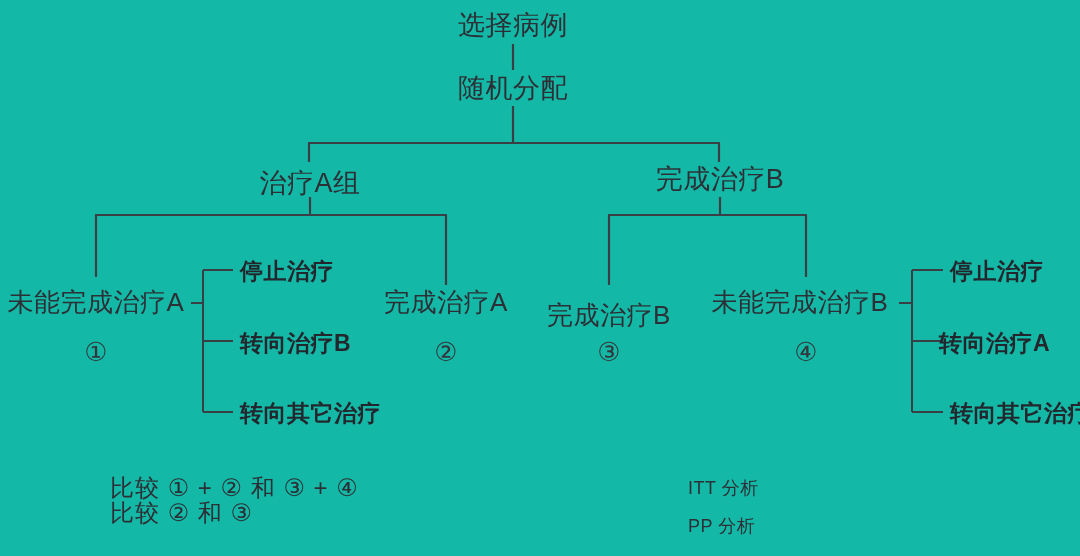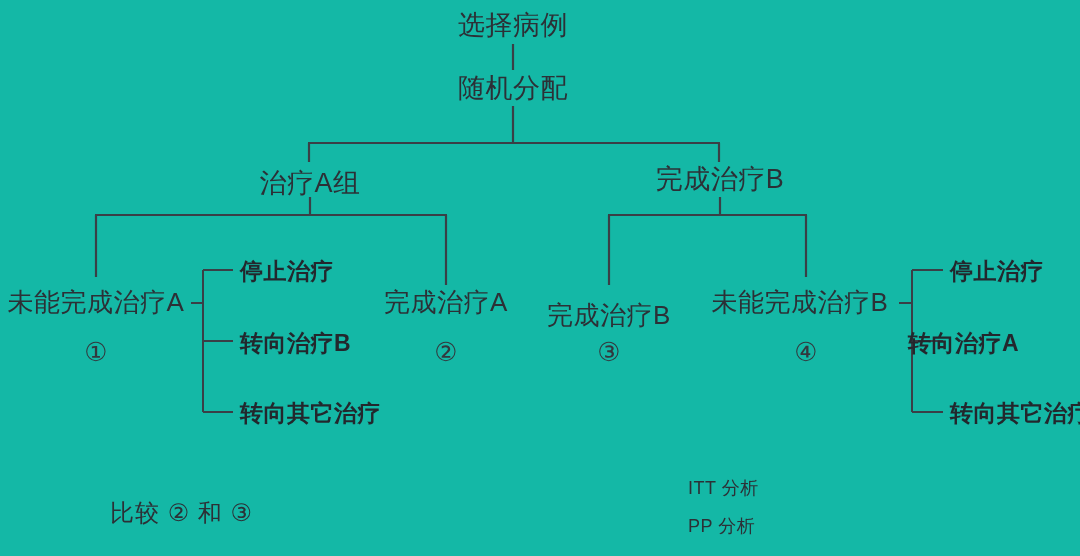--- a/index.html
+++ b/index.html
@@ -136,21 +136,22 @@
   <div class="node marker" style="left:609px; top:353px;">③</div>
 
   <div class="node lvl3" style="left:800px; top:303px;">未能完成治疗B</div>
   <div class="node marker" style="left:806px; top:353px;">④</div>
 
   <div class="node leaf left-anchor" style="left:240px; top:271px;">停止治疗</div>
   <div class="node leaf left-anchor" style="left:240px; top:343px;">转向治疗B</div>
   <div class="node leaf left-anchor" style="left:240px; top:413px;">转向其它治疗</div>
 
   <div class="node leaf left-anchor" style="left:950px; top:271px;">停止治疗</div>
-  <div class="node leaf left-anchor" style="left:908px; top:343px;text-align:center;">转向治疗A</div>
+  <div class="node leaf left-anchor" style="left:939px; top:343px;text-align:center;">转向治疗A</div>
   <div class="node leaf left-anchor" style="left:950px; top:413px;">转向其它治疗</div>
 
+  <div class="node legend left-anchor" style="left:110px; top:488px;">比较 ① + ② 和 ③ + ④</div>
   <div class="node legend left-anchor" style="left:110px; top:513px;">比较 ② 和 ③</div>
 
   <div class="node legend-right left-anchor" style="left:688px; top:488px;">ITT 分析</div>
   <div class="node legend-right left-anchor" style="left:688px; top:526px;">PP 分析</div>
 
 </div>
 
 </body></html>

